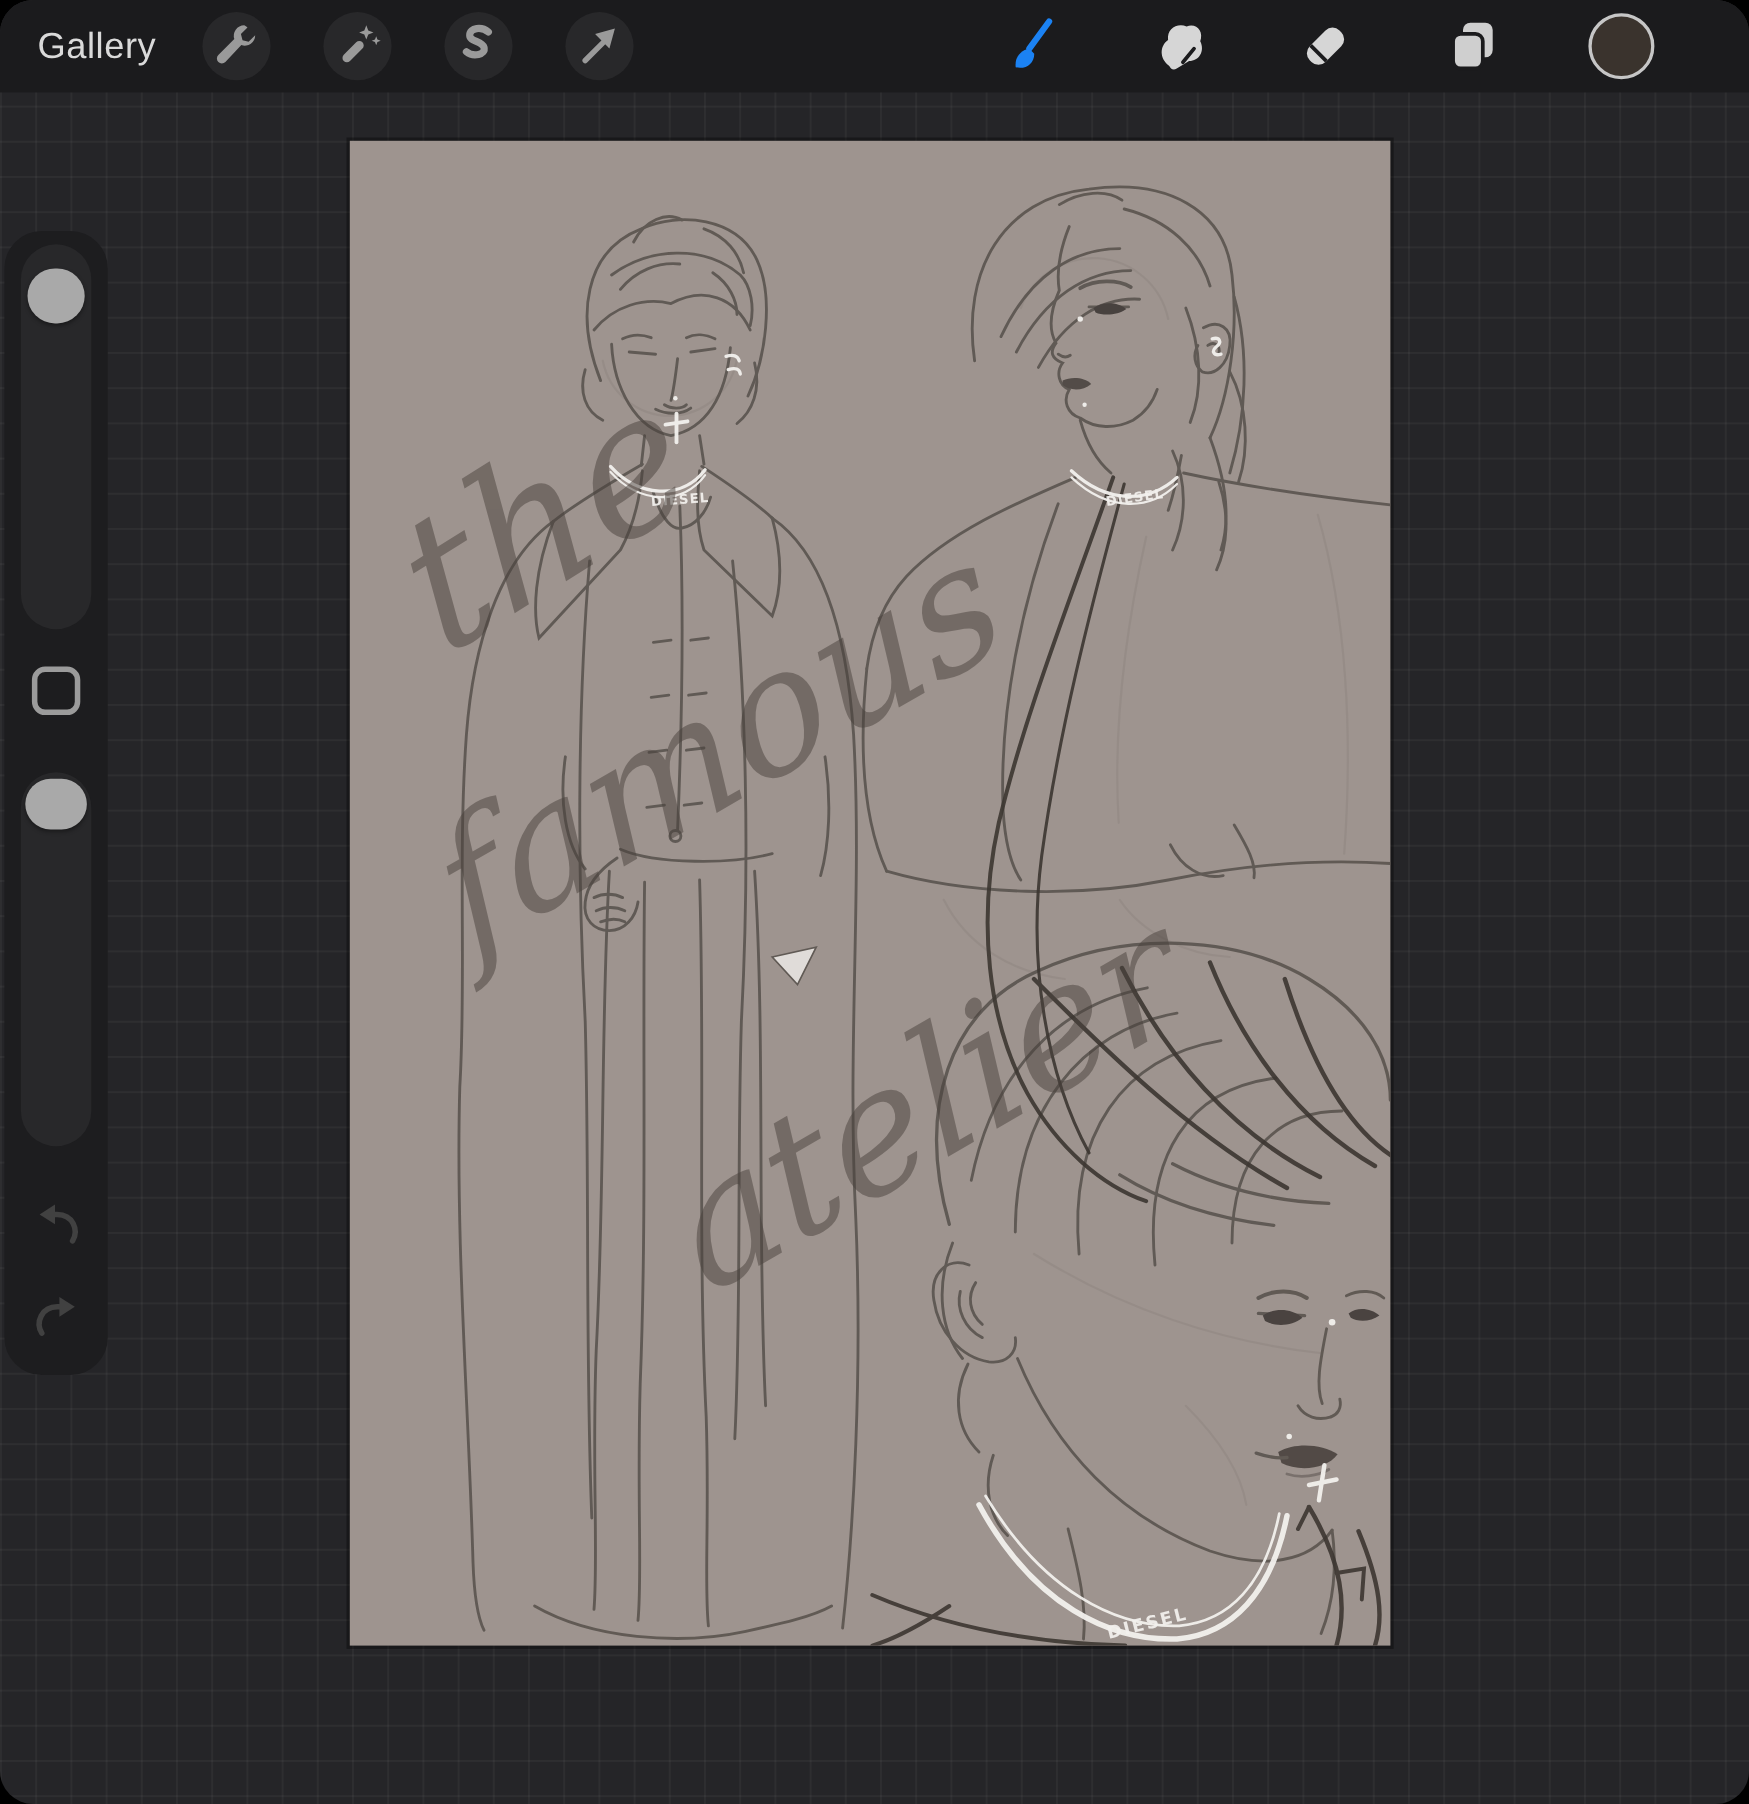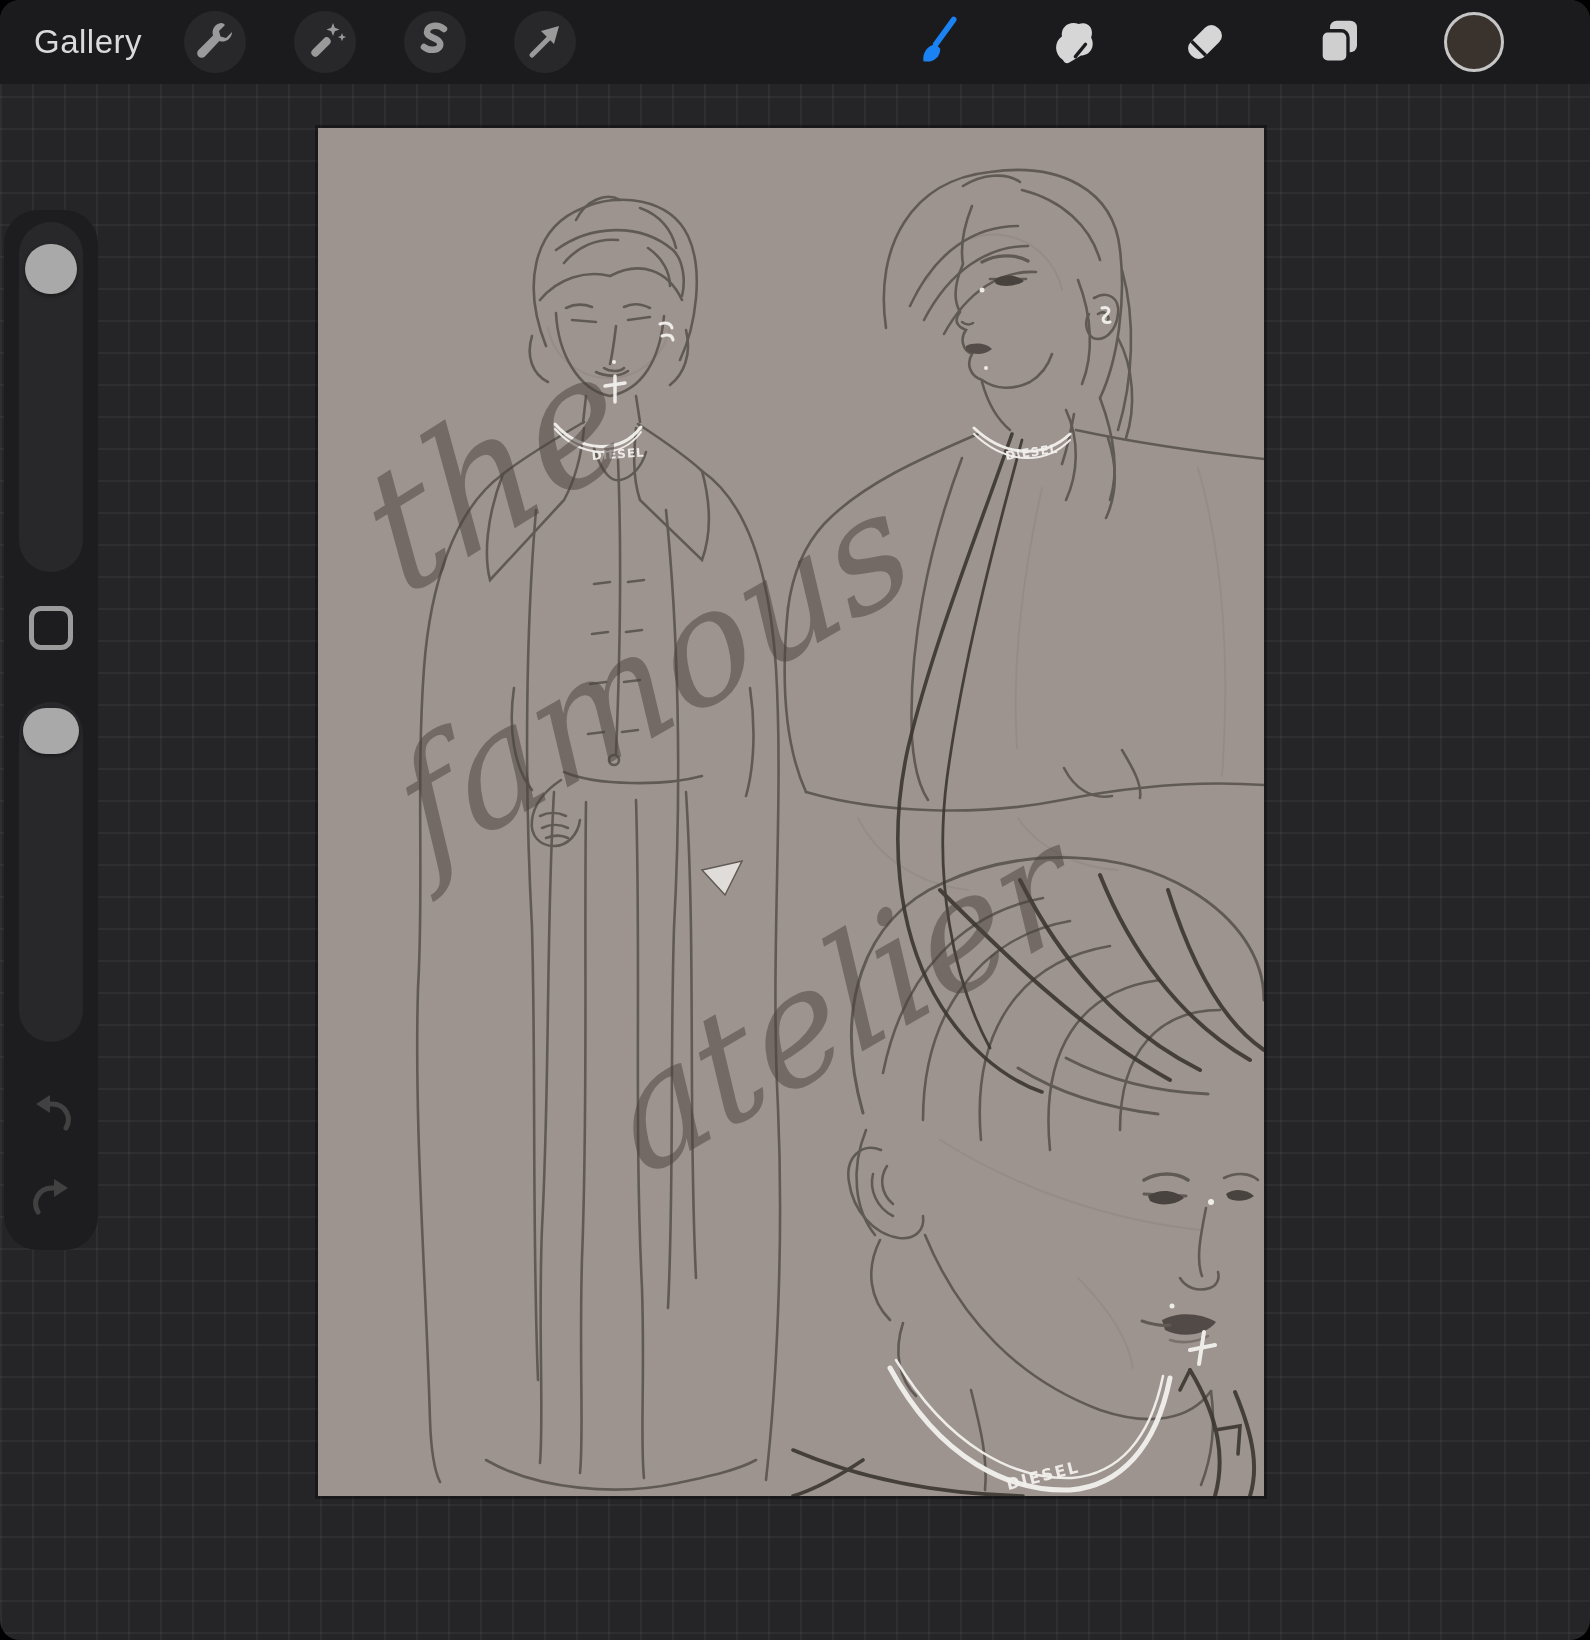--- a/index.html
+++ b/index.html
@@ -1,16 +1,16 @@
 <!DOCTYPE html>
 <html><head>
 <meta charset="utf-8">
 <style>
   html,body{margin:0;padding:0;background:#000;}
-  #screen{position:relative;width:1590px;height:1640px;overflow:hidden;border-radius:20px;
+  #screen{position:relative;width:1590px;height:1640px;overflow:hidden;border-radius:30px;
     background-color:#252528;
     background-image:linear-gradient(rgba(255,255,255,.04) 2px,transparent 2px),
                      linear-gradient(90deg,rgba(255,255,255,.04) 2px,transparent 2px);
     background-size:32px 32px;
     font-family:"Liberation Sans",sans-serif;}
   
   .topbar{position:absolute;left:0;top:0;width:1590px;height:84px;background:#1b1b1d;z-index:30;}
   .gallery{position:absolute;left:34px;top:0;height:84px;line-height:84px;font-size:33px;color:#dadada;letter-spacing:.5px;}
   .cbtn{position:absolute;top:11px;width:62px;height:62px;border-radius:50%;background:#28282a;display:flex;align-items:center;justify-content:center;}
   .fbtn{position:absolute;top:15px;width:54px;height:54px;display:flex;align-items:center;justify-content:center;}

